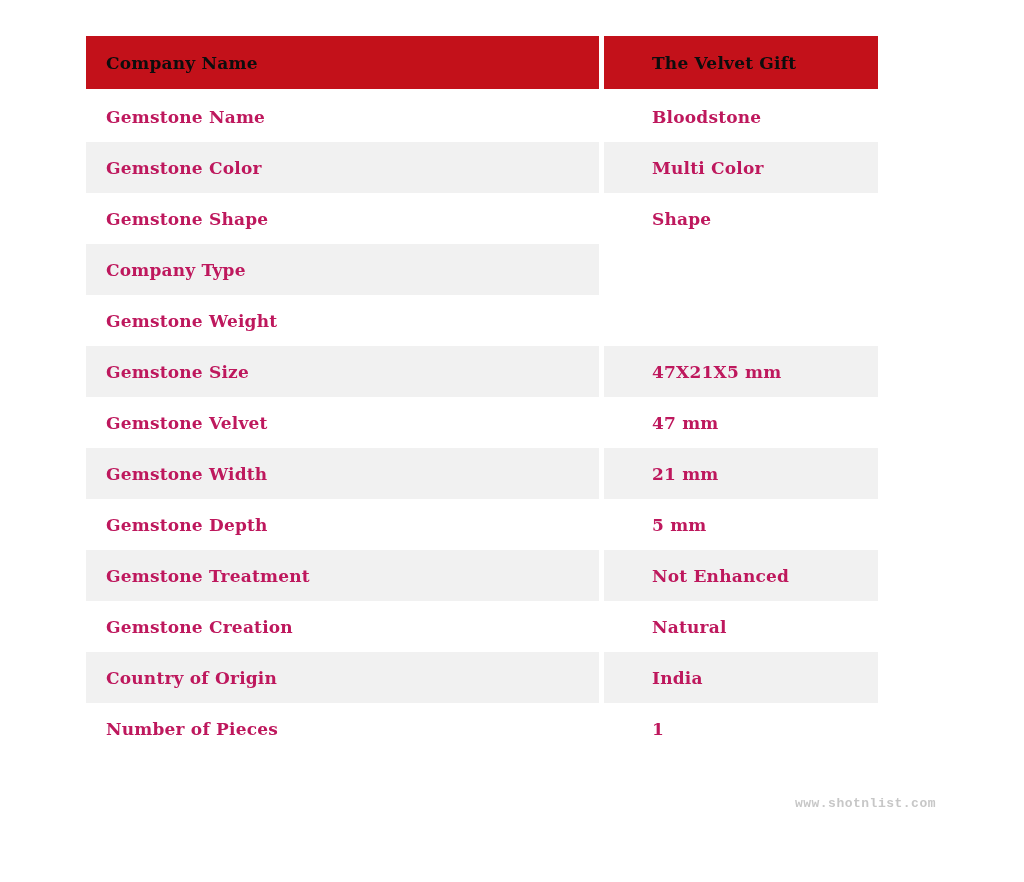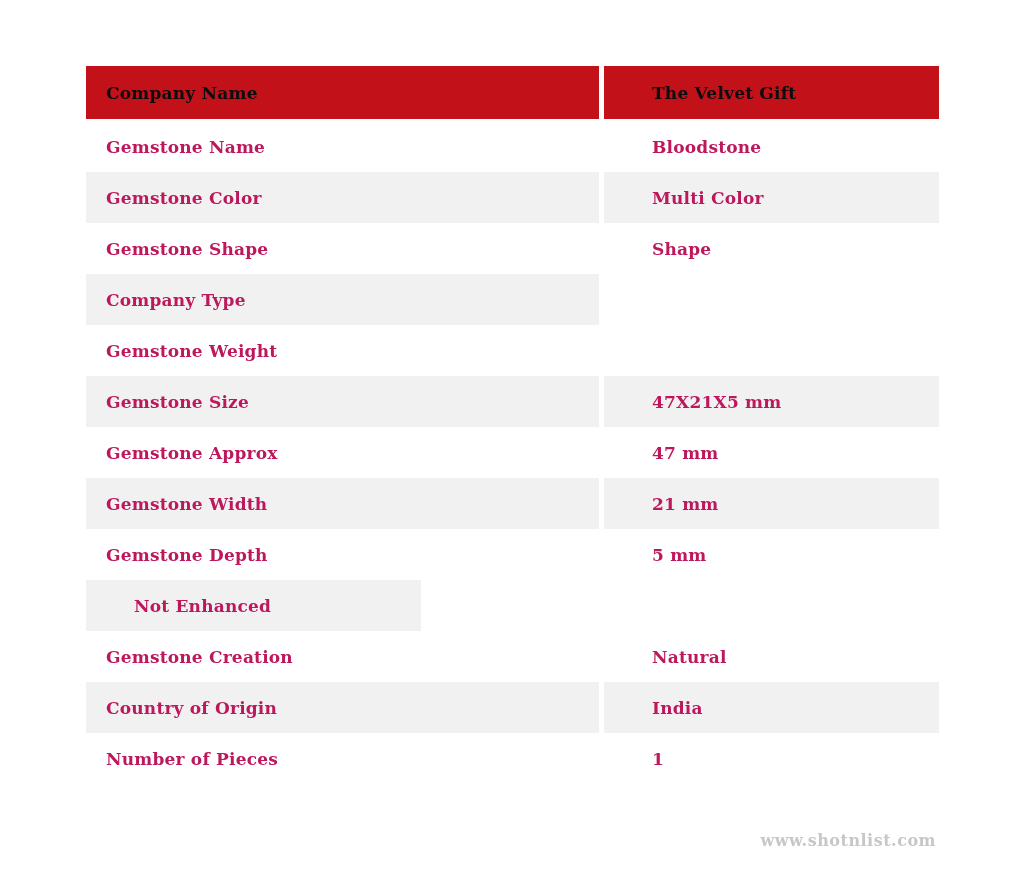--- a/index.html
+++ b/index.html
@@ -9,57 +9,57 @@
     height: 882px;
     position: relative;
     font-family: "DejaVu Serif", "Liberation Serif", serif;
     overflow: hidden;
   }
   .spec-table {
     position: absolute;
     left: 86px;
     top: 36px;
     width: 853px;
-    margin-top: 30px;
   }
   .row {
     display: flex;
     background: #ffffff;
   }
   .cell {
     display: flex;
     align-items: center;
     padding-left: 20px;
     font-size: 17px;
     font-weight: bold;
     color: #be185d;
     letter-spacing: 0.2px;
   }
   .cell.label { width: 513px; margin-right: 5px; }
-  .cell.value { width: 335px; padding-left: 48px; }
+  .cell.value { width: 274px; padding-left: 48px; }
   .row.header {
     height: 53px;
     margin-bottom: 2px;
   }
   .row.header .cell {
     background: #c3111a;
     color: #0d0d0d;
   }
   .row.body { height: 51px; }
   
   .row.body:nth-child(odd) .cell { background: #f1f1f1; }
   .row.body:nth-child(even) .cell { background: #ffffff; }
   .watermark {
     position: absolute;
-    top: 831px;
+    top: 796px;
     right: 88px;
-    font-size: 16px;
+    font-size: 13px;
     font-weight: bold;
     color: #c7c7c7;
     letter-spacing: 0.5px;
+    font-family: Liberation Mono, monospace;
   }
 </style>
 </head>
 <body>
 
 <div class="spec-table">
 
   <div class="row header">
     <div class="cell label">Company Name</div>
     <div class="cell value">The Velvet Gift</div>
@@ -81,32 +81,33 @@
     <div class="cell label">Company Type</div>
   </div>
   <div class="row body">
     <div class="cell label">Gemstone Weight</div>
   </div>
   <div class="row body">
     <div class="cell label">Gemstone Size</div>
     <div class="cell value">47X21X5 mm</div>
   </div>
   <div class="row body">
-    <div class="cell label">Gemstone Approx</div>
+    <div class="cell label">Gemstone Velvet</div>
     <div class="cell value">47 mm</div>
   </div>
   <div class="row body">
     <div class="cell label">Gemstone Width</div>
     <div class="cell value">21 mm</div>
   </div>
   <div class="row body">
     <div class="cell label">Gemstone Depth</div>
     <div class="cell value">5 mm</div>
   </div>
   <div class="row body">
+    <div class="cell label">Gemstone Treatment</div>
     <div class="cell value">Not Enhanced</div>
   </div>
   <div class="row body">
     <div class="cell label">Gemstone Creation</div>
     <div class="cell value">Natural</div>
   </div>
   <div class="row body">
     <div class="cell label">Country of Origin</div>
     <div class="cell value">India</div>
   </div>

